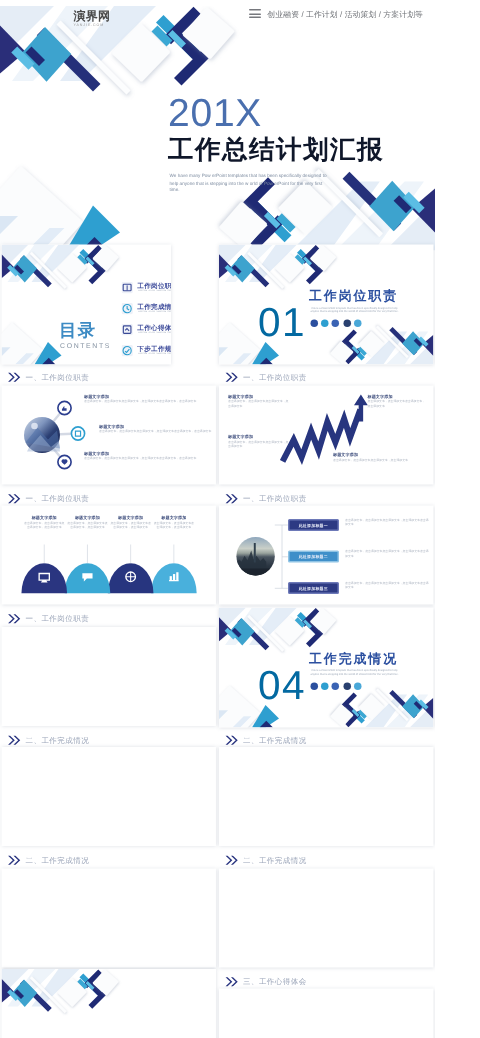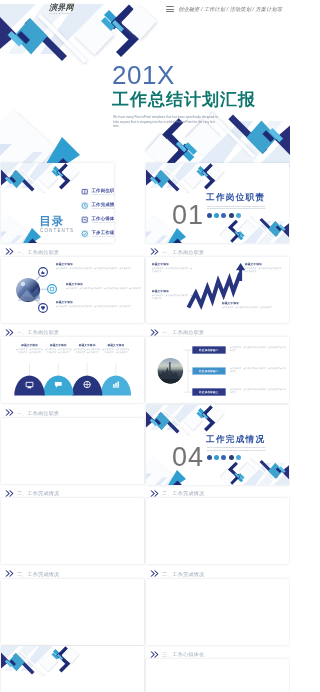--- a/index.html
+++ b/index.html
@@ -2,57 +2,57 @@
 <html><head>
 <meta charset="utf-8">
 <style>
   * { box-sizing: border-box; margin:0; padding:0; }
   html,body { width:290px; height:692px; }
   body { background:#ffffff; font-family:"Liberation Sans", sans-serif; overflow:hidden; }
   .page { position:relative; width:290px; height:692px; background:#fff; }
 
   
   .hdr { position:absolute; left:0; top:0; width:290px; height:18px; z-index:40;
-         display:flex; align-items:center;font-style:italic; }
+         display:flex; align-items:flex-end; }
   .logo { display:flex; align-items:center; margin-left:33px; }
   .logo-mark { width:13px; height:11px; position:relative; }
   .logo-txt { margin-left:3px; display:flex; flex-direction:column; }
   .logo-name { font-size:8px; font-weight:700; color:#4a4a4a; line-height:9px; letter-spacing:.2px;}
   .logo-sub { font-size:2.4px; color:#9a9a9a; line-height:3px; letter-spacing:.6px; }
   .nav { position:absolute; right:8px; top:0; height:18px; display:flex; align-items:center; }
   .burger { width:8px; height:6px; margin-right:4px; display:flex; flex-direction:column; justify-content:space-between; }
   .burger i { display:block; height:1px; background:#76787d; border-radius:1px;}
   .nav-txt { font-size:5.2px; color:#6d7075; white-space:nowrap; letter-spacing:.1px;}
 
   
   .hero { position:absolute; left:0; top:4px; width:290px; height:173px; overflow:hidden; background:#fff; }
   .hero svg { position:absolute; left:0; top:0; }
   .hero-year { position:absolute; left:112px; top:57px; font-size:26px; color:#4a6fae; font-weight:400; letter-spacing:.5px; line-height:28px;}
-  .hero-title { position:absolute; left:112px; top:86px; font-size:17px; color:#0f766e; font-weight:700; letter-spacing:1px; line-height:20px;}
+  .hero-title { position:absolute; left:112px; top:86px; font-size:17px; color:#0f172a; font-weight:700; letter-spacing:1px; line-height:20px;}
   .hero-desc { position:absolute; left:113px; top:111px; width:106px; font-size:3.1px; color:#7d8ca0; line-height:4.6px; }
 
   
   .slabel { position:absolute; height:12px; display:flex; align-items:center; }
   .slabel .chev { width:9px; height:7px; margin-right:3px; }
   .slabel span { font-size:5px; color:#9aa4b8; letter-spacing:.3px; }
   .grid { position:absolute; left:0; top:162px; width:290px; }
   .card { position:absolute; left:0; top:0; background:#fff; overflow:hidden;
           box-shadow:0 0 2.5px rgba(140,150,168,.30); }
   .deco { position:absolute; left:0; top:0; }
 
   
   .ct-title { position:absolute; left:38.5px; top:51.5px; font-size:11.5px; font-weight:700; color:#3d8bc4; letter-spacing:.8px; line-height:12px;}
   .ct-sub { position:absolute; left:39px; top:64.5px; font-size:4.6px; color:#8794a3; letter-spacing:1.1px; line-height:5.5px;}
   .ct-item { position:absolute; left:80px; display:flex; align-items:center; }
   .ct-ico { width:7.5px; height:7.5px; margin-right:3px; }
   .ct-t { font-size:4.4px; color:#3c4a9a; font-weight:700; line-height:5.4px; letter-spacing:.2px;}
   .ct-s { font-size:2.1px; color:#b4bcc8; line-height:3px; letter-spacing:.1px; white-space:nowrap; overflow:hidden; width:52px;}
 
   
-  .dv-num { position:absolute; left:26px; top:39px; font-size:27px; color:#737373; font-weight:300; line-height:27px; letter-spacing:1px;}
+  .dv-num { position:absolute; left:26px; top:39px; font-size:27px; color:#0369a1; font-weight:300; line-height:27px; letter-spacing:1px;}
   .dv-title { position:absolute; left:60px; top:29px; font-size:8.6px; font-weight:700; color:#2c50a0; letter-spacing:1.3px; line-height:10px;}
   .dv-desc { position:absolute; left:61px; top:41.5px; width:62px; font-size:1.8px; color:#9aa6b6; line-height:2.8px;}
   .dv-dots { position:absolute; left:61px; top:50px; display:flex; gap:2.2px;}
   .dv-dot { width:5px; height:5px; border-radius:50%; background:#2b4f9e; display:block;}
   .dv-dot:nth-child(2){ background:#2e9fd0;} .dv-dot:nth-child(3){background:#3a63b4;}
   .dv-dot:nth-child(4){ background:#29406f;} .dv-dot:nth-child(5){background:#4aa8d8;}
 
   
   .tblk { position:absolute; }
   .tblk.tc { text-align:center; }

